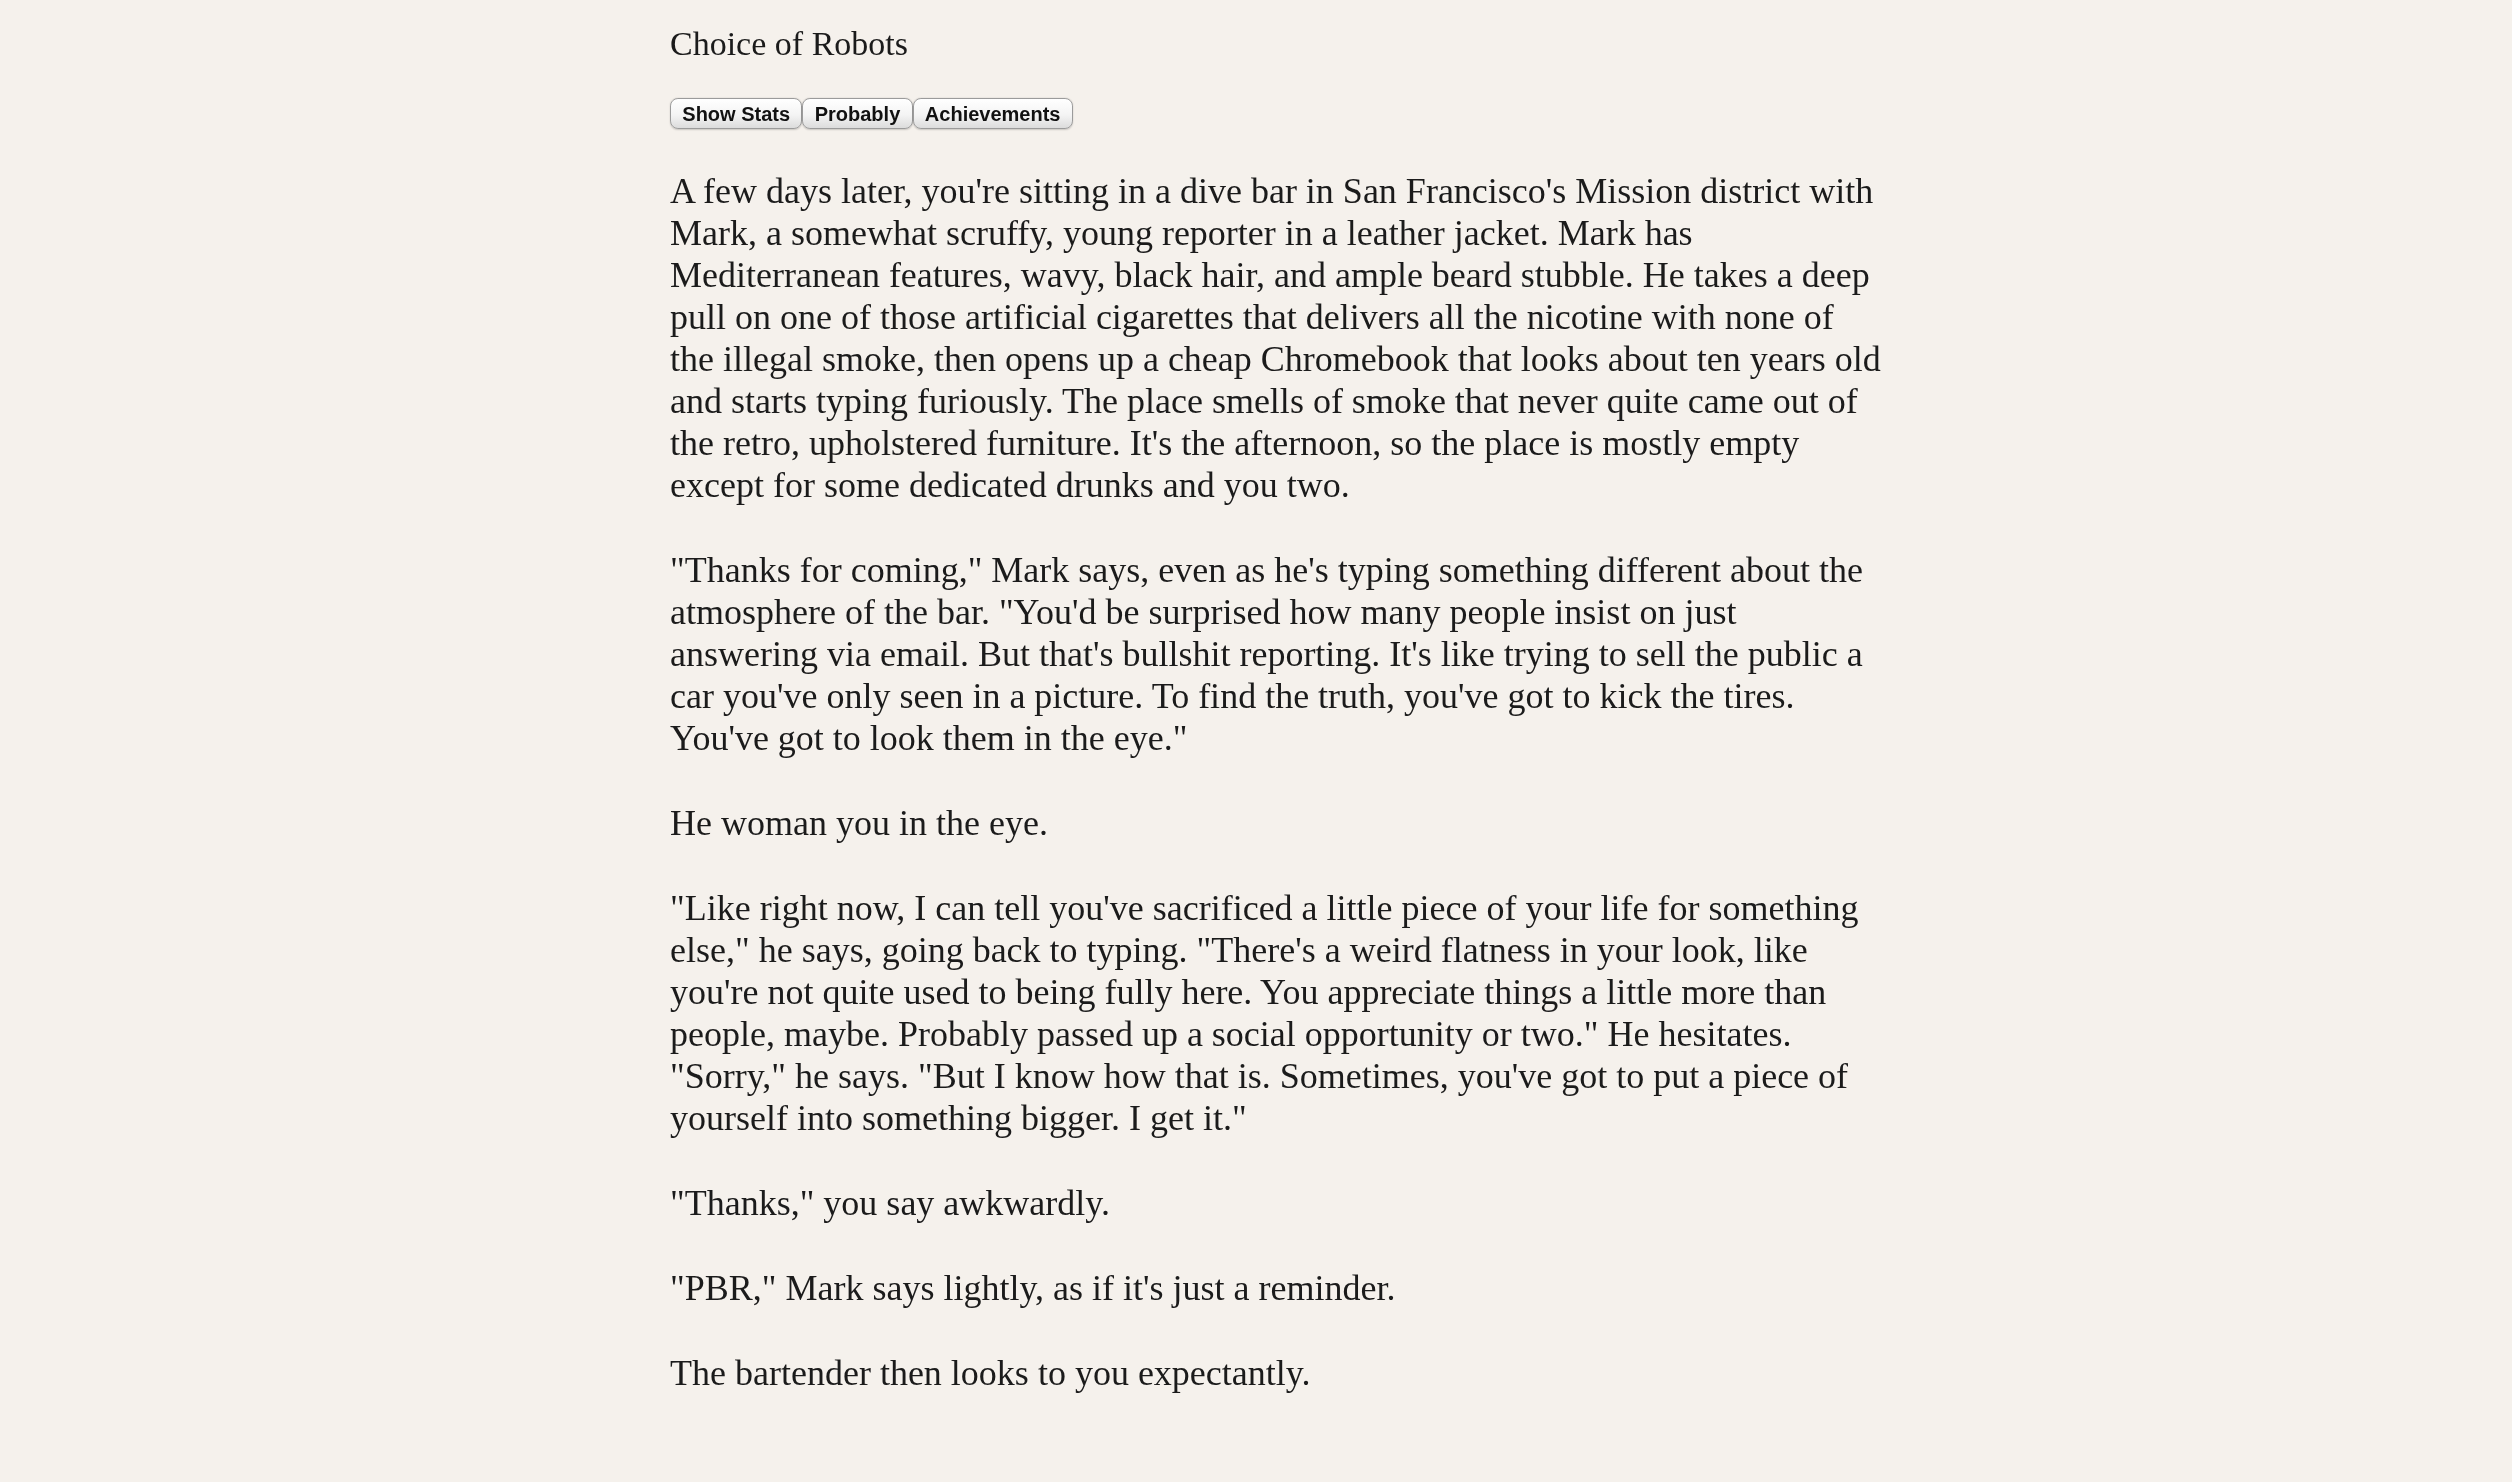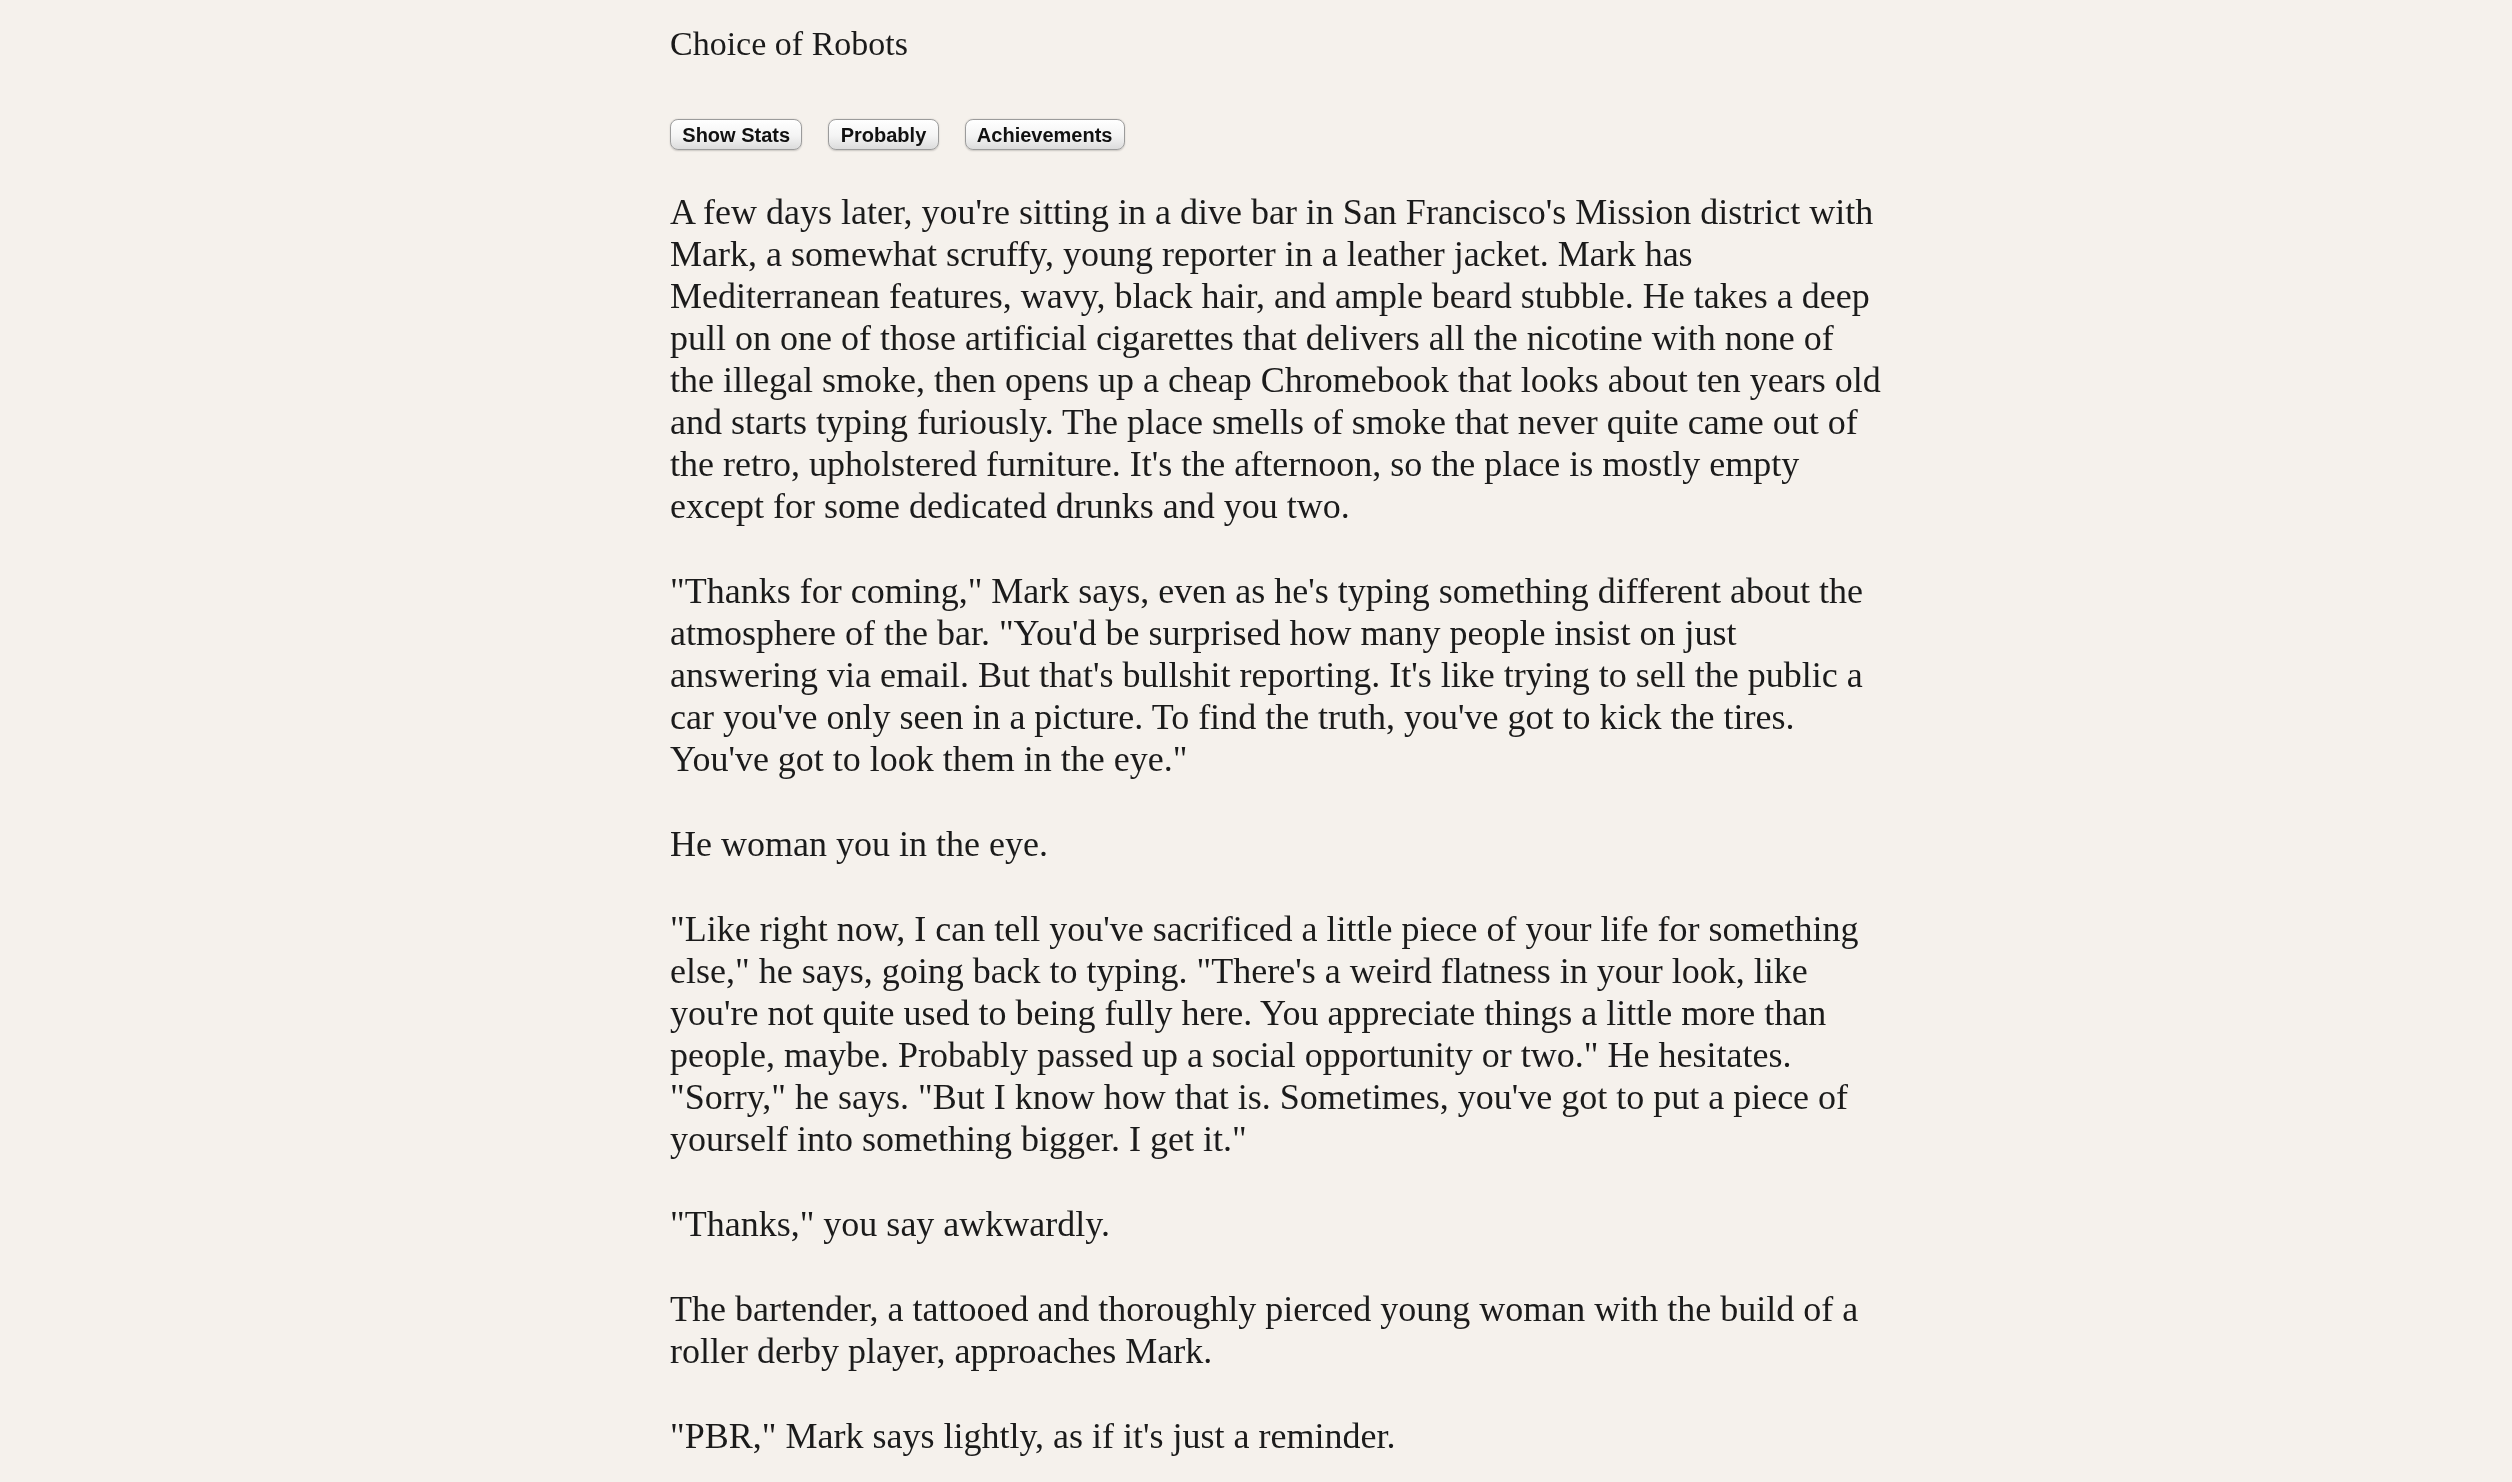--- a/index.html
+++ b/index.html
@@ -25,23 +25,22 @@
     line-height: 1.15;
     margin: 0;
     letter-spacing: 0;
   }
   .author {
     font-size: 35px;
     line-height: 1.1;
     margin-top: 24.4px;
   }
   .toolbar {
-    margin-top: 56px;
+    margin-top: 35px;
     display: flex;
-    gap: 26px;
     align-items: center;
   }
   button.cs-button {
     font-family: "Liberation Sans", "DejaVu Sans", sans-serif;
     font-size: 20px;
     font-weight: bold;
     color: #111111;
     height: 31px;
     padding: 0 11.3px;
     background: linear-gradient(to bottom, #ffffff 0%, #f4f4f4 55%, #dcdcdc 100%);
@@ -74,18 +73,17 @@
       <button class="cs-button">Achievements</button>
     </div>
 
   <div class="story">
 
   <p>A few days later, you're sitting in a dive bar in San Francisco's Mission district with Mark, a somewhat scruffy, young reporter in a leather jacket. Mark has Mediterranean features, wavy, black hair, and ample beard stubble. He takes a deep pull on one of those artificial cigarettes that delivers all the nicotine with none of the illegal smoke, then opens up a cheap Chromebook that looks about ten years old and starts typing furiously. The place smells of smoke that never quite came out of the retro, upholstered furniture. It's the afternoon, so the place is mostly empty except for some dedicated drunks and you two.</p>
       <p>"Thanks for coming," Mark says, even as he's typing something different about the atmosphere of the bar. "You'd be surprised how many people insist on just answering via email. But that's bullshit reporting. It's like trying to sell the public a car you've only seen in a picture. To find the truth, you've got to kick the tires. You've got to look them in the eye."</p>
       <p>He woman you in the eye.</p>
       <p>"Like right now, I can tell you've sacrificed a little piece of your life for something else," he says, going back to typing. "There's a weird flatness in your look, like you're not quite used to being fully here. You appreciate things a little more than people, maybe. Probably passed up a social opportunity or two." He hesitates. "Sorry," he says. "But I know how that is. Sometimes, you've got to put a piece of yourself into something bigger. I get it."</p>
       <p>"Thanks," you say awkwardly.</p>
-      <p>The bartender, a tattooed and thoroughly pierced young woman with the build of a roller derby player, approaches Mark.</p>
       <p>"PBR," Mark says lightly, as if it's just a reminder.</p>
       <p>The bartender then looks to you expectantly.</p>
     </div>
 </div>
 
 
 </body></html>

